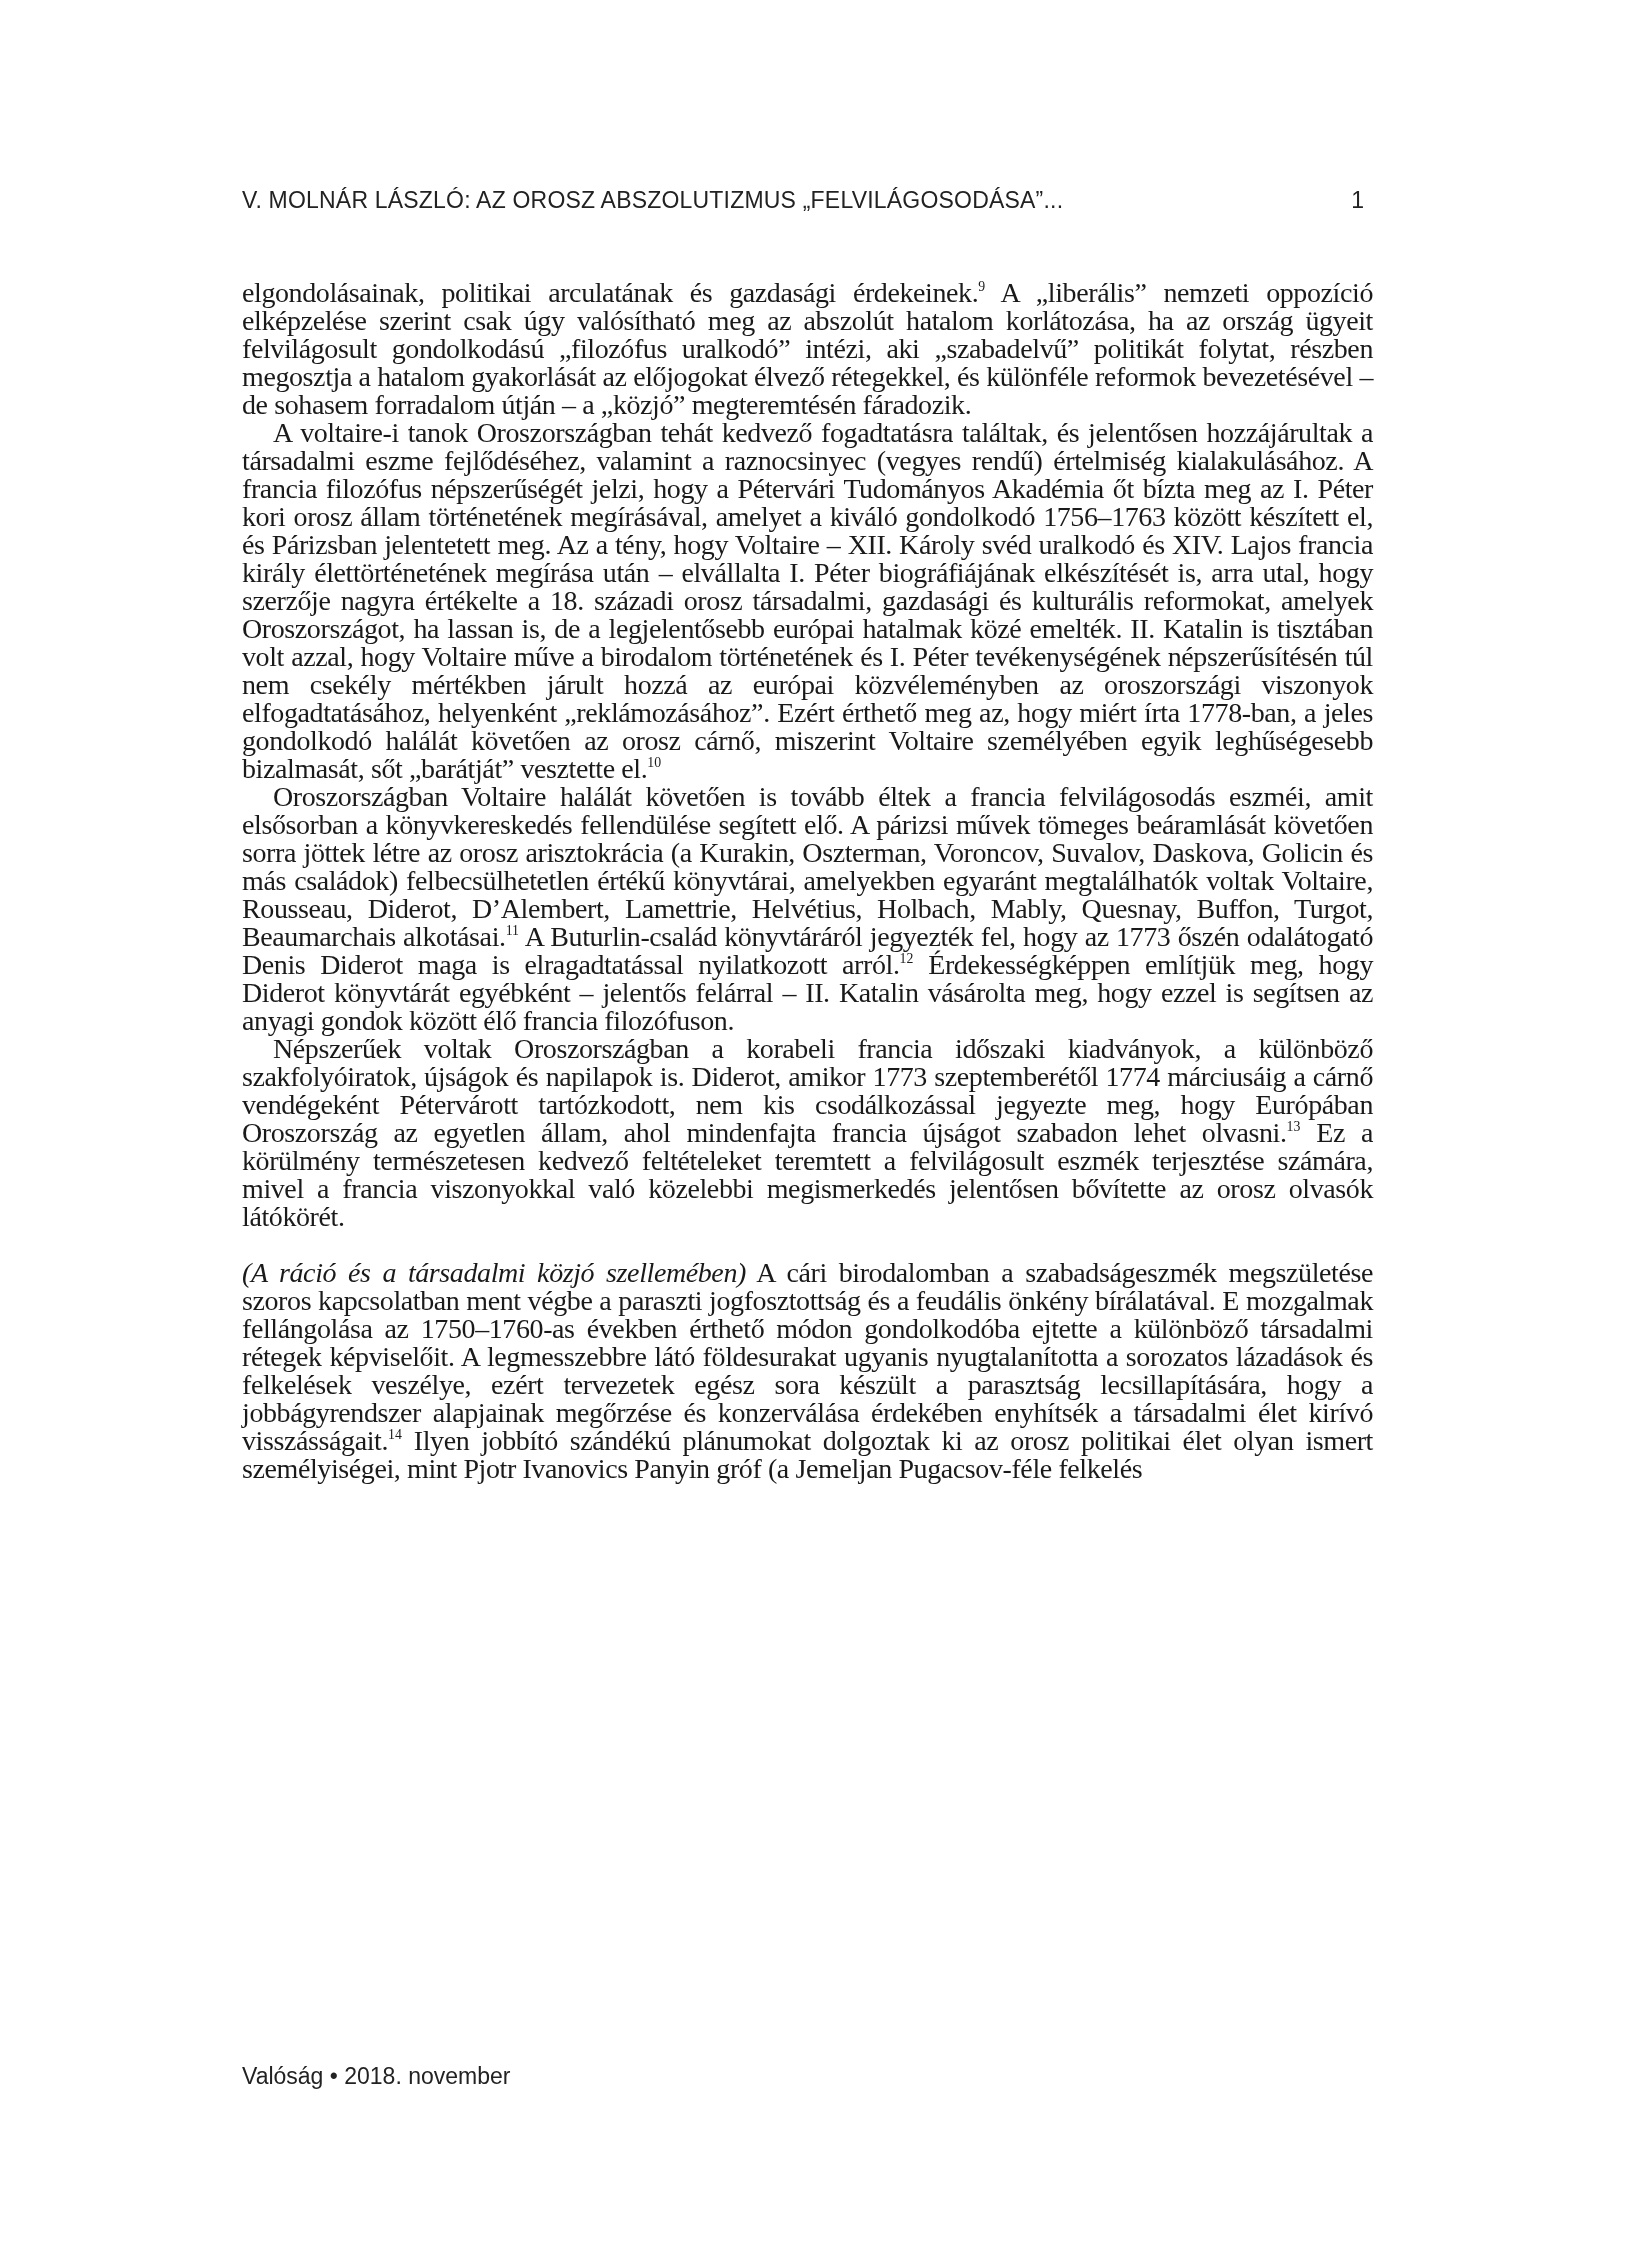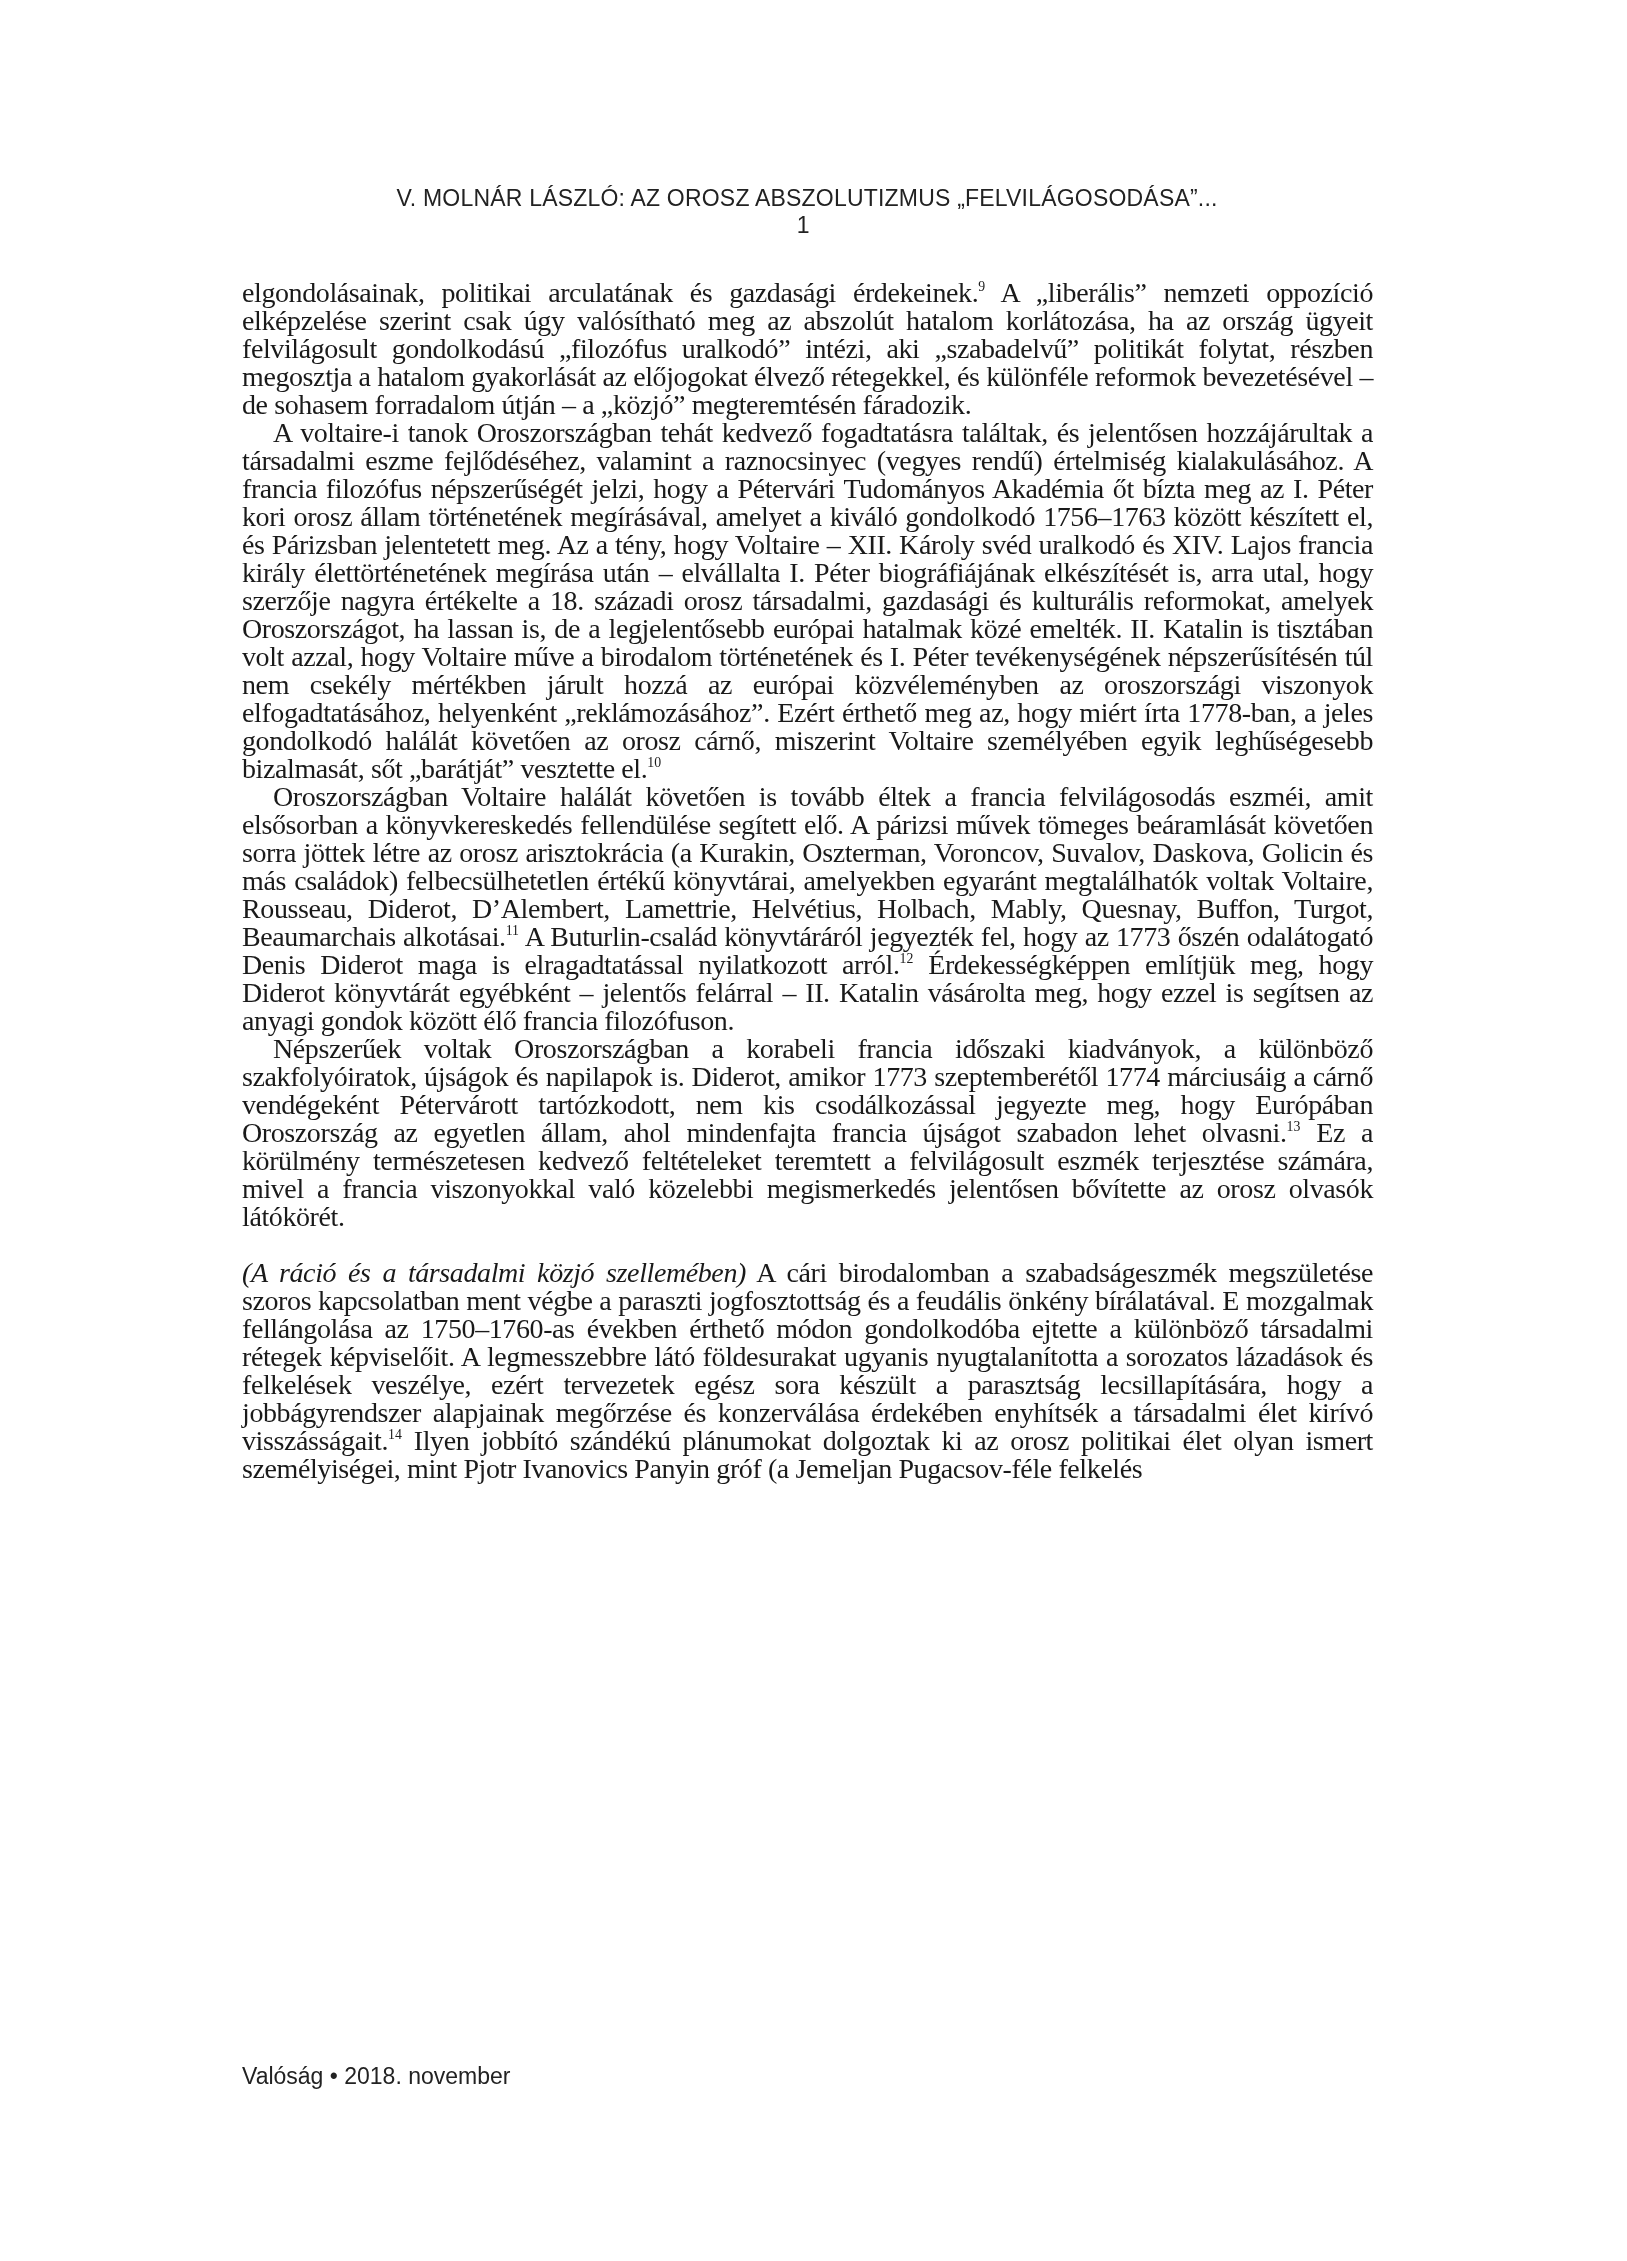--- a/index.html
+++ b/index.html
@@ -20,21 +20,20 @@
       top: 185px;
       width: 1130px;
       height: 31px;
       font-family: "Liberation Sans", sans-serif;
       font-size: 23px;
       letter-spacing: 0.2px;
       color: #222;
       display: flex;
       justify-content: space-between;
       align-items: center;
-      flex-direction: column;
     }
     .running-header .page-number {
       padding-right: 7.7px;
     }
     .body-text {
       position: absolute;
       left: 242px;
       top: 279px;
       width: 1131px;
       font-family: "Liberation Serif", serif;

